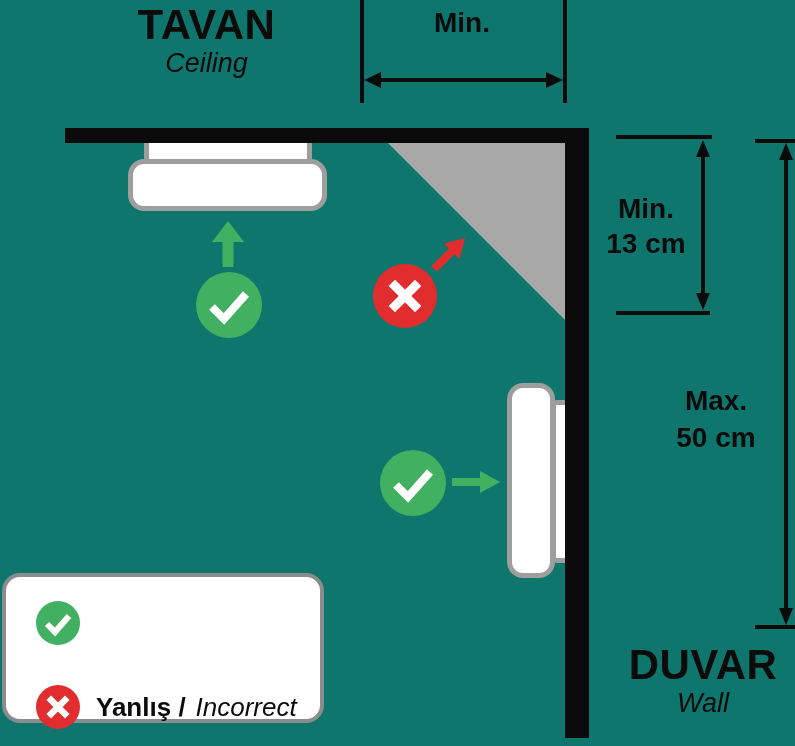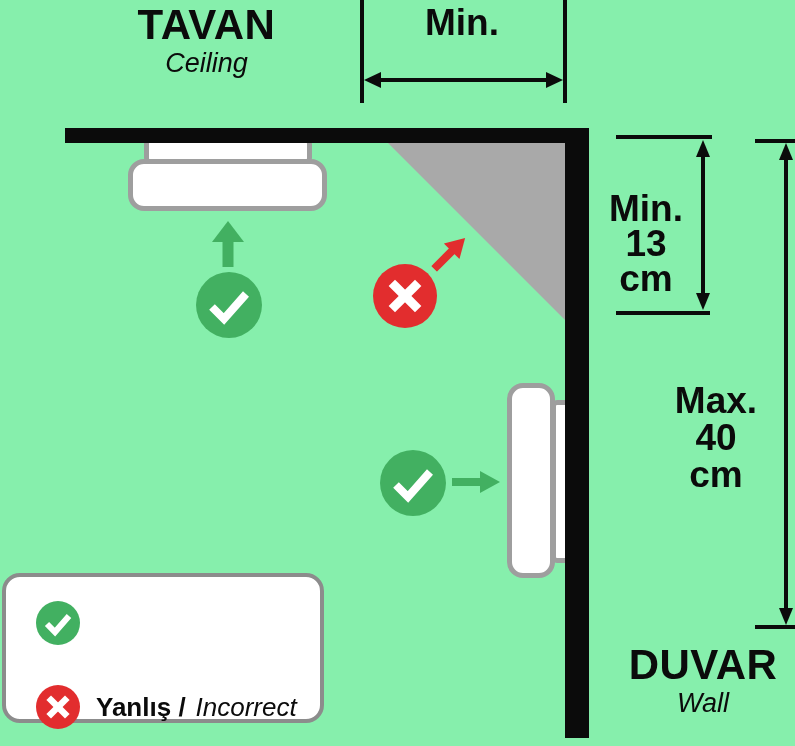--- a/index.html
+++ b/index.html
@@ -1,38 +1,38 @@
 <!DOCTYPE html>
 <html style="--ink: #0b0b0b; --green: #42b061; --red: #e22d2e; --triangle_gray: #a9a9a9; --detector_gray: #9e9e9e; --legend_border: #8c8c8c;"><head>
 <meta charset="utf-8">
 <style>
   html,body{margin:0;padding:0;background:#fff;}
   .canvas{
-    position:relative;width:795px;height:746px;background:#86efac;overflow:hidden;
+    position:relative;width:795px;height:746px;background:#0f766e;overflow:hidden;
     font-family:"Liberation Sans",sans-serif;color:var(--ink);
   }
   .abs{position:absolute;}
   
   .ceiling-bar{left:65px;top:128px;width:524px;height:15px;background:var(--ink);z-index:3;}
   .wall-bar{left:565px;top:128px;width:24px;height:610px;background:var(--ink);z-index:3;}
   .corner-triangle{left:388px;top:143px;width:177px;height:177px;background:var(--triangle_gray);
     clip-path:polygon(0 0,100% 0,100% 100%);z-index:1;}
   
   .det{background:#fff;border:5px solid var(--detector_gray);box-sizing:border-box;}
   .ceil-det-base{left:144px;top:136px;width:168px;height:30px;border-radius:8px;z-index:2;}
   .ceil-det-body{left:128px;top:159px;width:199px;height:52px;border-radius:16px;z-index:4;}
   .wall-det-base{left:551px;top:400px;width:20px;height:163px;border-radius:6px;z-index:2;}
   .wall-det-body{left:507px;top:383px;width:48px;height:195px;border-radius:16px;z-index:4;}
   
   .corner-label{text-align:center;z-index:6;}
   .lbl-big{font-size:42px;font-weight:700;line-height:1.0;letter-spacing:.5px;}
   .lbl-it{font-size:27px;font-style:italic;line-height:1.05;margin-top:3px;}
   .tavan{left:94px;top:4px;width:225px;}
   .duvar{left:606px;top:644px;width:194px;}
-  .dim-text{text-align:center;font-weight:700;font-size:37px;line-height:33px;z-index:6;}
+  .dim-text{text-align:center;font-weight:700;font-size:28px;line-height:33px;z-index:6;}
   .dim-top-text{left:392px;top:6px;width:140px;}
   .dim-10-text{left:598px;top:191px;width:96px;line-height:35px;}
   .dim-30-text{left:664px;top:355px;width:104px;line-height:37px;margin-top:27px;}
   svg{display:block;}
   .z5{z-index:5;}
   
   .legend{left:2px;top:573px;width:322px;height:150px;box-sizing:border-box;
     border:4px solid var(--legend_border);border-radius:18px;background:#fff;z-index:6;}
   .legend .row{position:absolute;left:0;width:100%;height:44px;}
   .legend .row1{top:24px;} .legend .row2{top:83px;margin-top:25px;}
@@ -108,21 +108,21 @@
   <svg class="abs z5" style="left:614px;top:132px;" width="102" height="186" viewBox="0 0 102 186">
     <line x1="2" y1="5" x2="98" y2="5" style="stroke:var(--ink);stroke-width:4"></line>
     <line x1="2" y1="181" x2="96" y2="181" style="stroke:var(--ink);stroke-width:4"></line>
     <line x1="89" y1="20" x2="89" y2="166" style="stroke:var(--ink);stroke-width:4"></line>
     <polygon points="89,8 82,25 96,25" style="fill:var(--ink)"></polygon>
     <polygon points="89,178 82,161 96,161" style="fill:var(--ink)"></polygon>
   </svg>
 
   <div class="abs dim-text dim-30-text">
     <div>Max.</div>
-    <div>40 cm</div>
+    <div>50 cm</div>
   </div>
   <svg class="abs z5" style="left:753px;top:137px;" width="42" height="496" viewBox="0 0 42 496">
     <line x1="2" y1="4" x2="42" y2="4" style="stroke:var(--ink);stroke-width:4"></line>
     <line x1="2" y1="490" x2="42" y2="490" style="stroke:var(--ink);stroke-width:4"></line>
     <line x1="33" y1="18" x2="33" y2="478" style="stroke:var(--ink);stroke-width:4"></line>
     <polygon points="33,6 26,23 40,23" style="fill:var(--ink)"></polygon>
     <polygon points="33,488 26,471 40,471" style="fill:var(--ink)"></polygon>
   </svg>
 
   <div class="abs legend">

